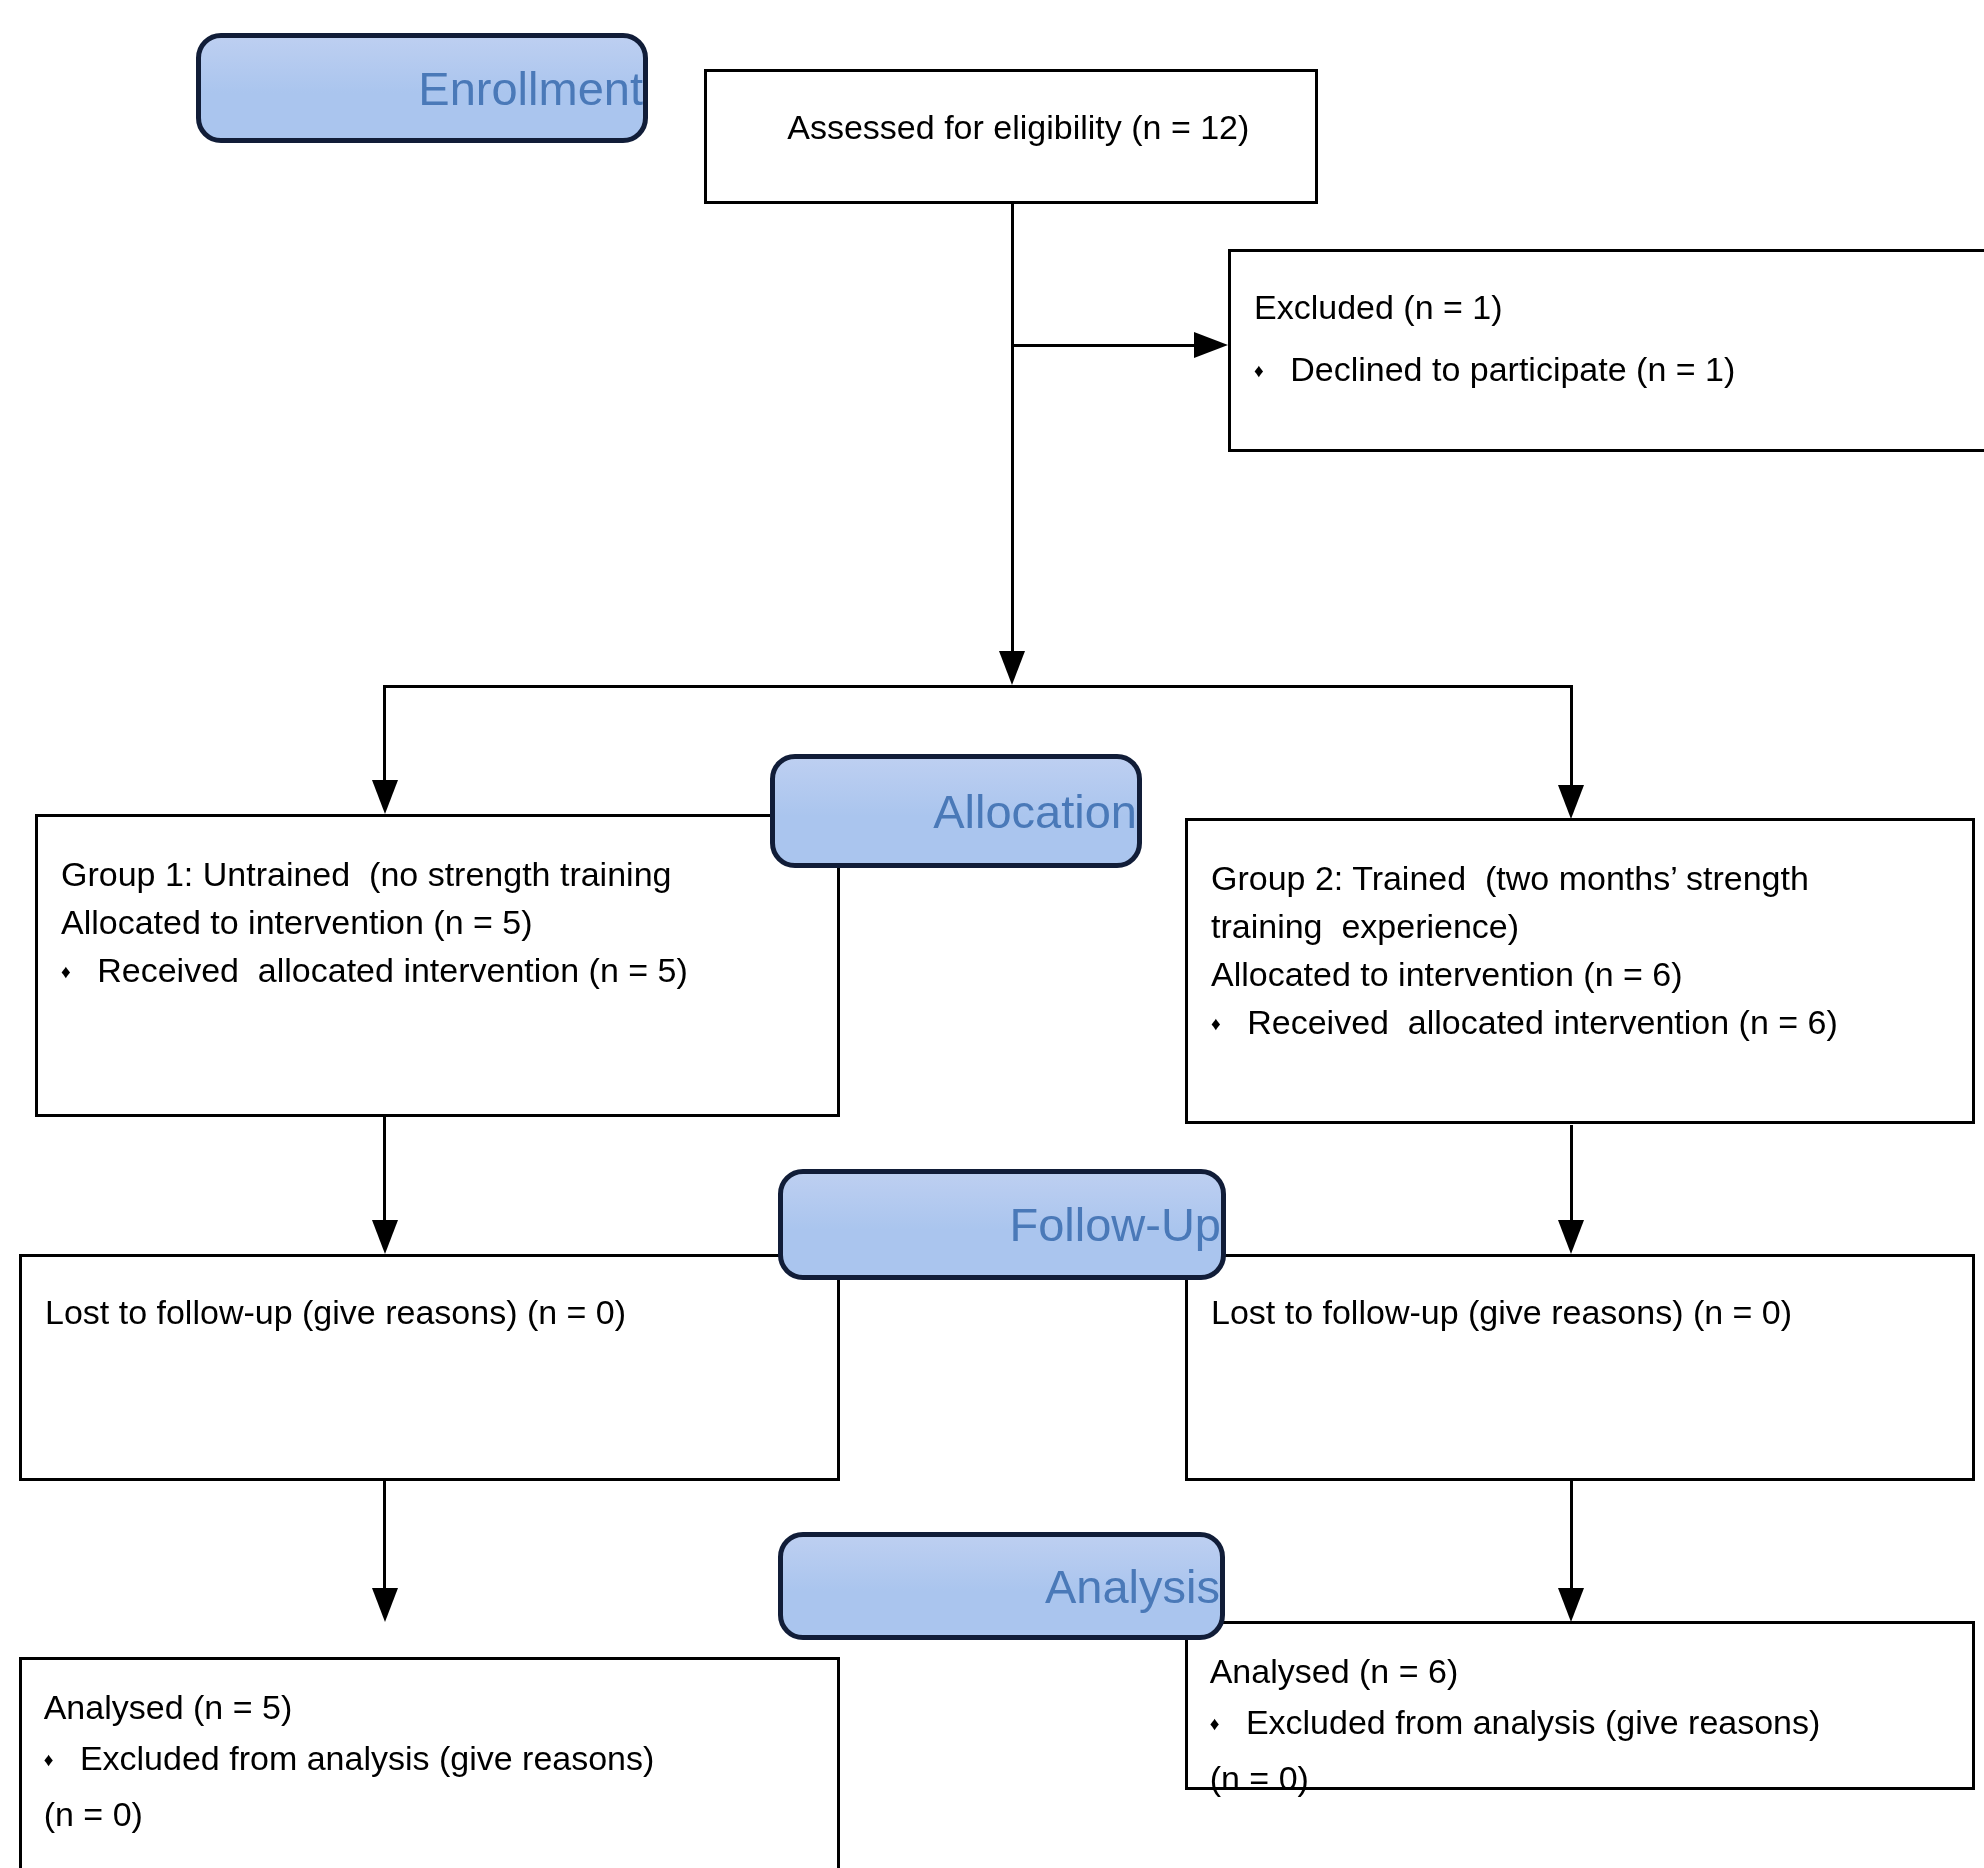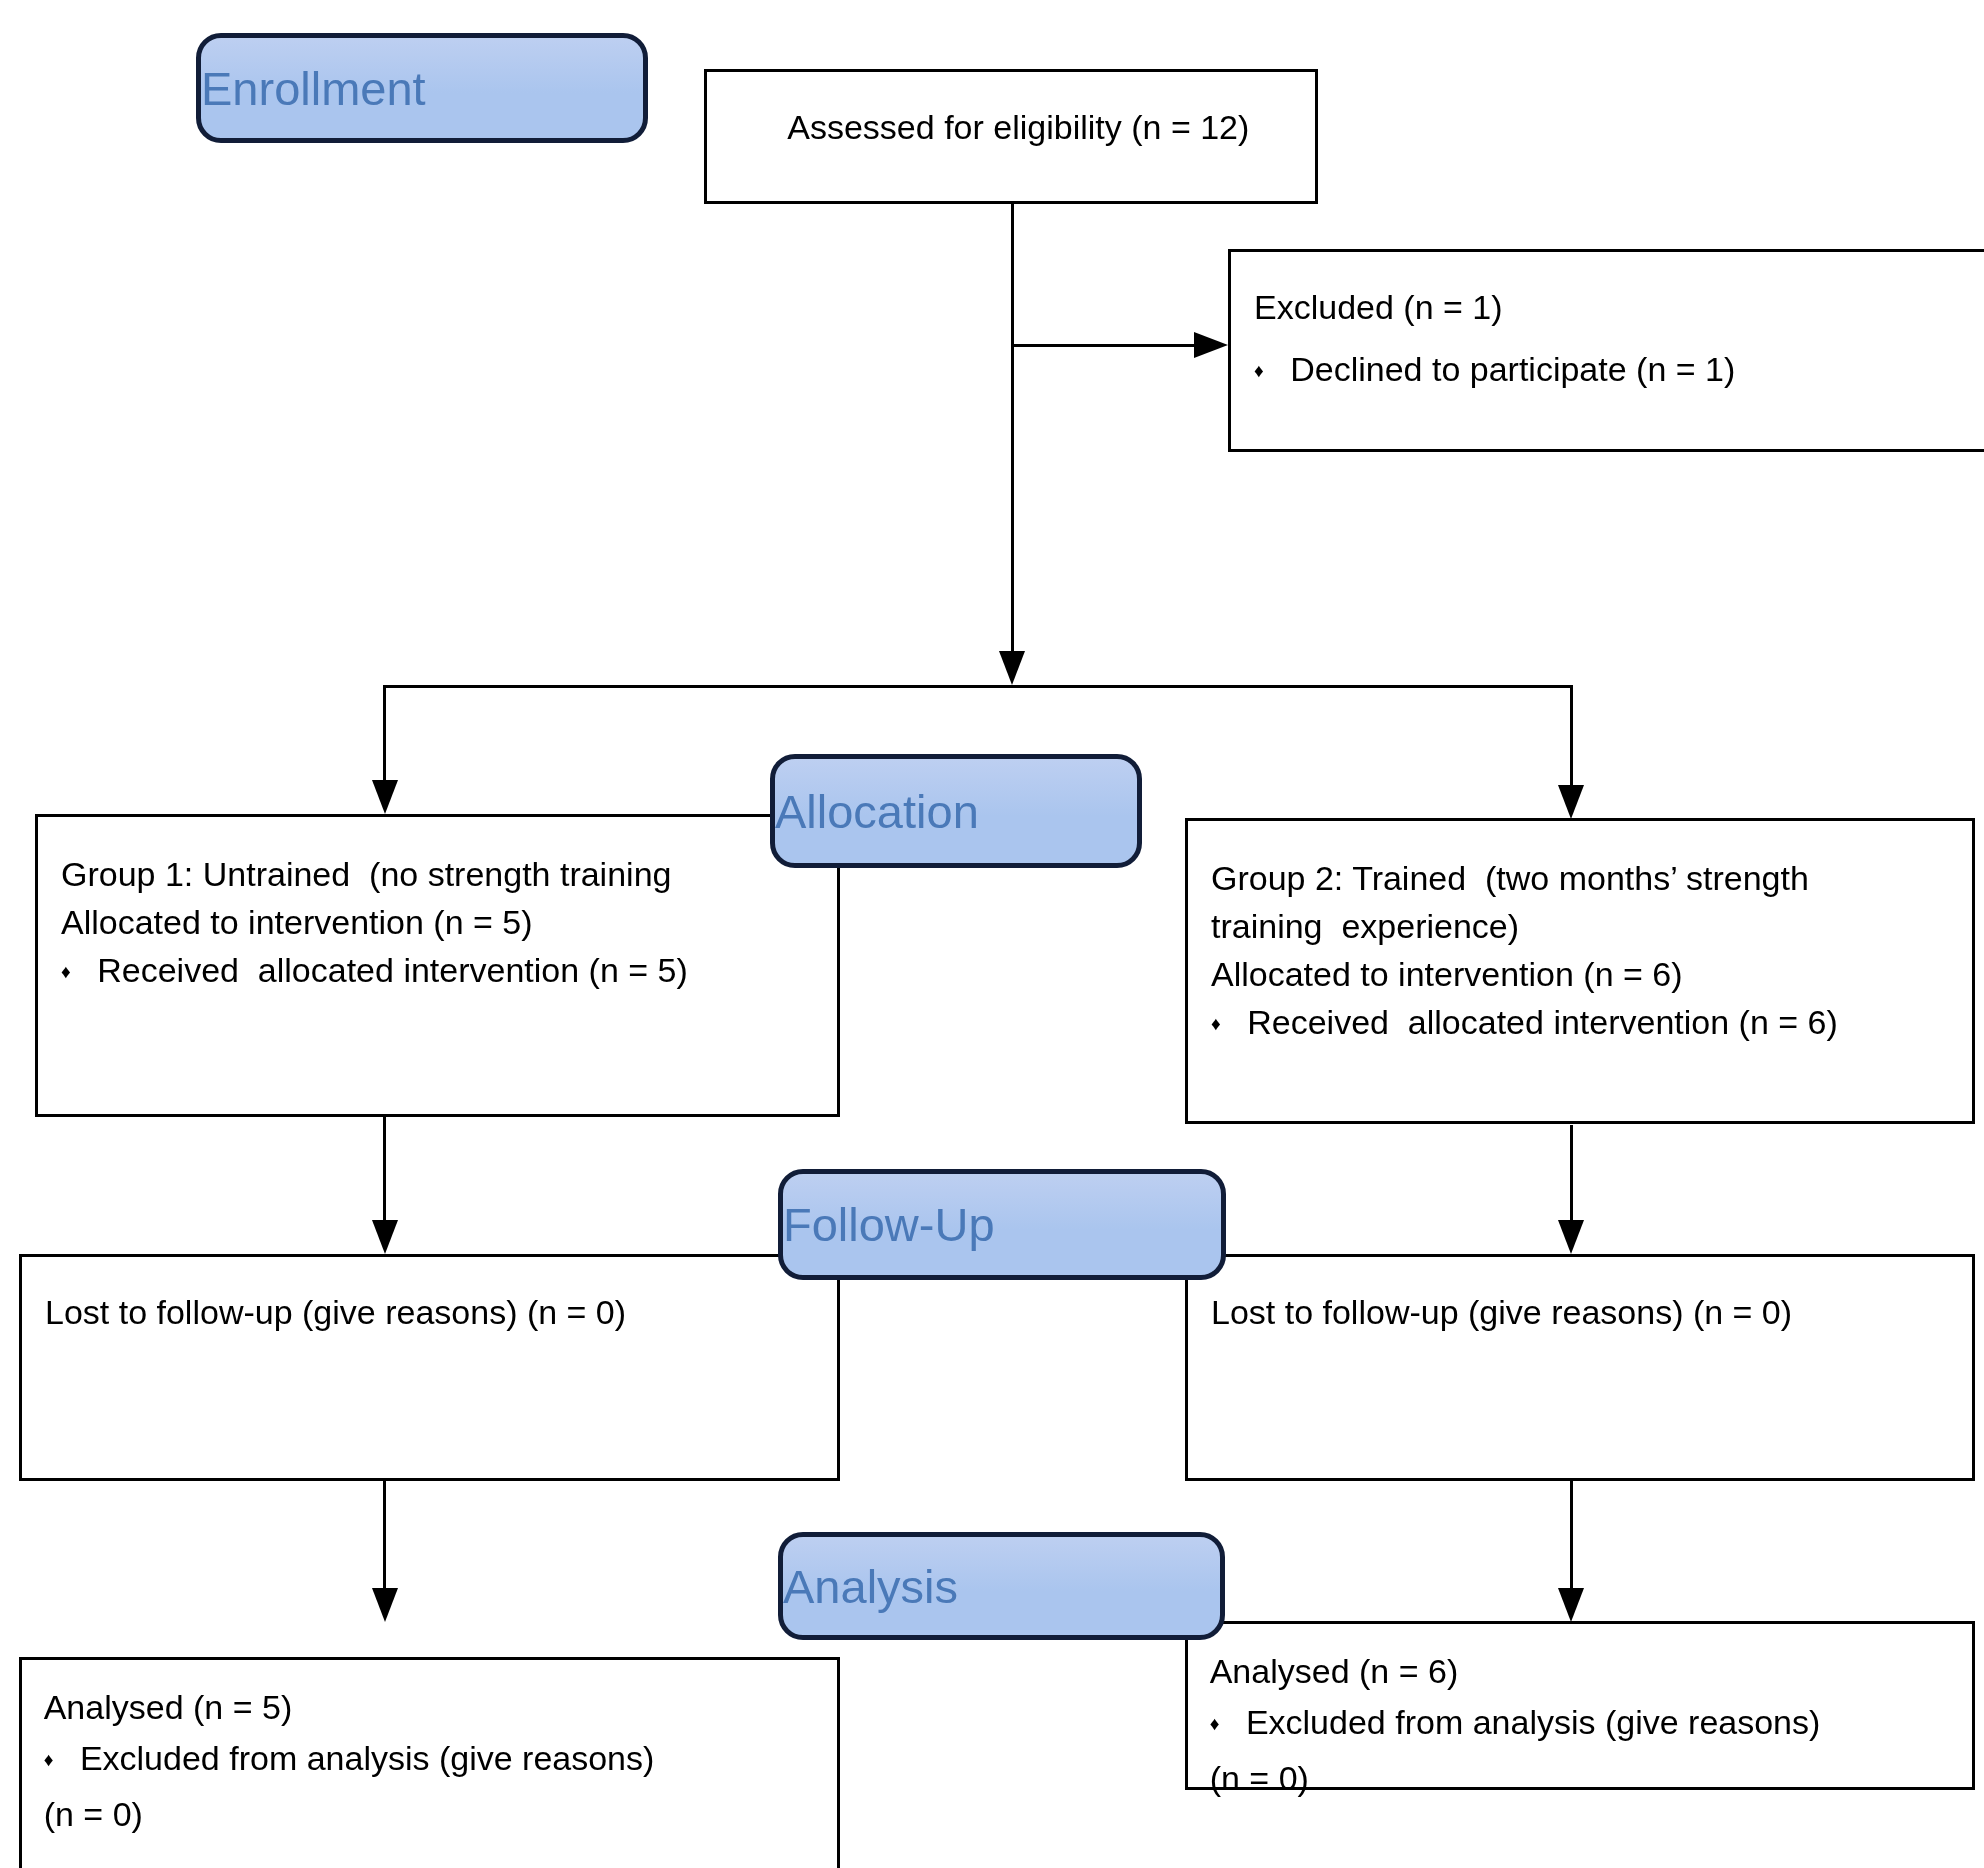--- a/index.html
+++ b/index.html
@@ -43,21 +43,21 @@
     margin-right: 26.5px;
   }
   .stage-label {
     position: absolute;
     box-sizing: border-box;
     background: linear-gradient(180deg, var(--label-fill-top) 0%, var(--label-fill) 55%, var(--label-fill) 100%);
     border: 5.3px solid var(--label-border);
     border-radius: 25px;
     display: flex;
     align-items: center;
-    justify-content: flex-start;
+    justify-content: flex-end;
     font-size: 47px;
     color: var(--label-text);
     z-index: 5;
   }
   .vline, .hline {
     position: absolute;
     background: var(--connector-color);
   }
   .vline { width: 3.4px; }
   .hline { height: 3.4px; }

